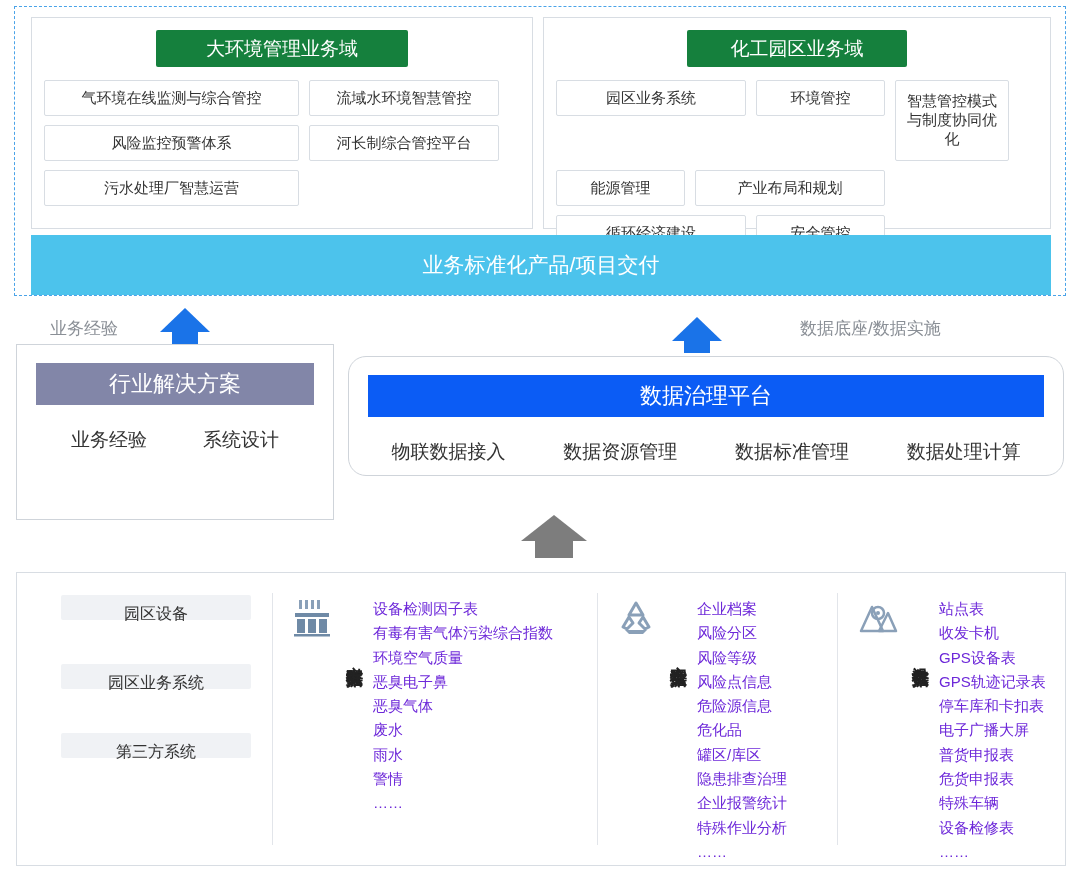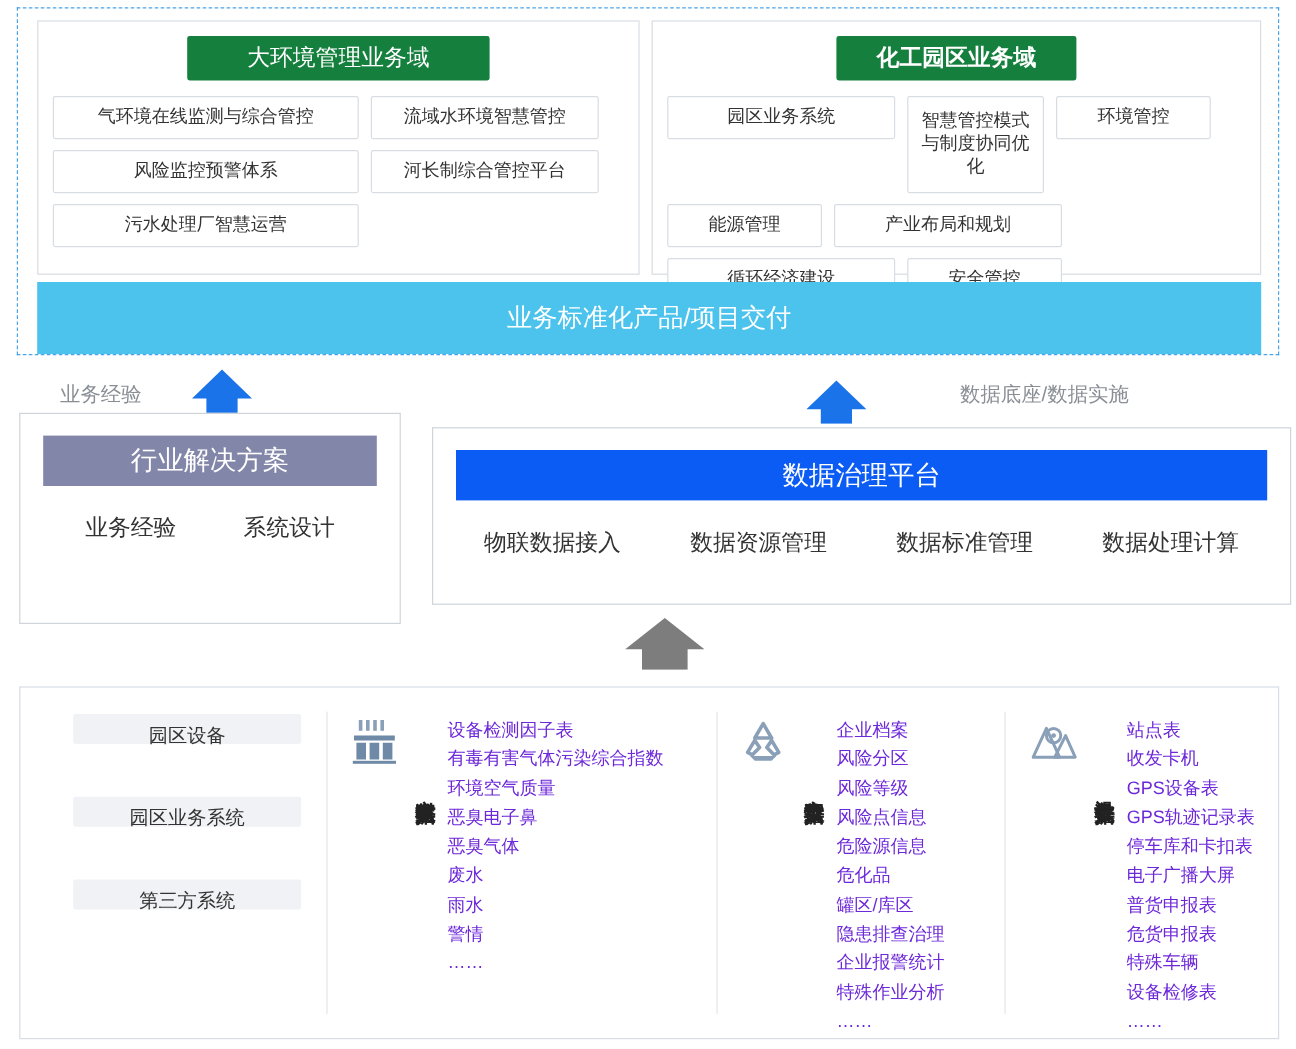--- a/index.html
+++ b/index.html
@@ -50,21 +50,21 @@
     margin: 12px auto 0 auto;
     background: #15803d;
     color: #ffffff;
     font-size: 19px;
     text-align: center;
     line-height: 37px;
     height: 37px;
     border-radius: 2px;
   }
   .domain-left .domain-title { width: 252px; }
-  .domain-right .domain-title { width: 200px; font-weight: bold; }
+  .domain-right .domain-title { width: 220px; }
 
   .chips {
     display: flex;
     flex-wrap: wrap;
     padding: 13px 12px 0 12px;
     gap: 9px 10px;
     box-sizing: border-box;
   }
   .chip {
     border: 1px solid #d8dde3;
@@ -129,24 +129,25 @@
     border: 1px solid #cfd4da;
     box-sizing: border-box;
   }
   .mid-left {
     left: 16px;
     top: 344px;
     width: 318px;
     height: 176px;
   }
   .mid-right {
-    left: 360px;
+    left: 348px;
     top: 356px;
     width: 716px;
-    height: 148px;
+    height: 120px;
+    border-radius: 18px;
   }
   .mid-header {
     margin: 18px auto 0 auto;
     height: 42px;
     line-height: 42px;
     text-align: center;
     color: #ffffff;
     font-size: 22px;
   }
   .mid-left .mid-header {
@@ -270,22 +271,22 @@
       <div class="chip w-wide">风险监控预警体系</div>
       <div class="chip w-mid">河长制综合管控平台</div>
       <div class="chip w-wide">污水处理厂智慧运营</div>
     </div>
   </div>
 
   <div class="domain-panel domain-right">
     <div class="domain-title">化工园区业务域</div>
     <div class="chips">
       <div class="chip w-mid">园区业务系统</div>
+      <div class="chip w-small">环境管控</div>
       <div class="chip w-tall">智慧管控模式与制度协同优化</div>
-      <div class="chip w-small">环境管控</div>
       <div class="chip w-small">能源管理</div>
       <div class="chip w-mid">产业布局和规划</div>
       <div class="chip w-mid">循环经济建设</div>
       <div class="chip w-small">安全管控</div>
     </div>
   </div>
 
   <div class="delivery-bar">业务标准化产品/项目交付</div>
 </div>
 

